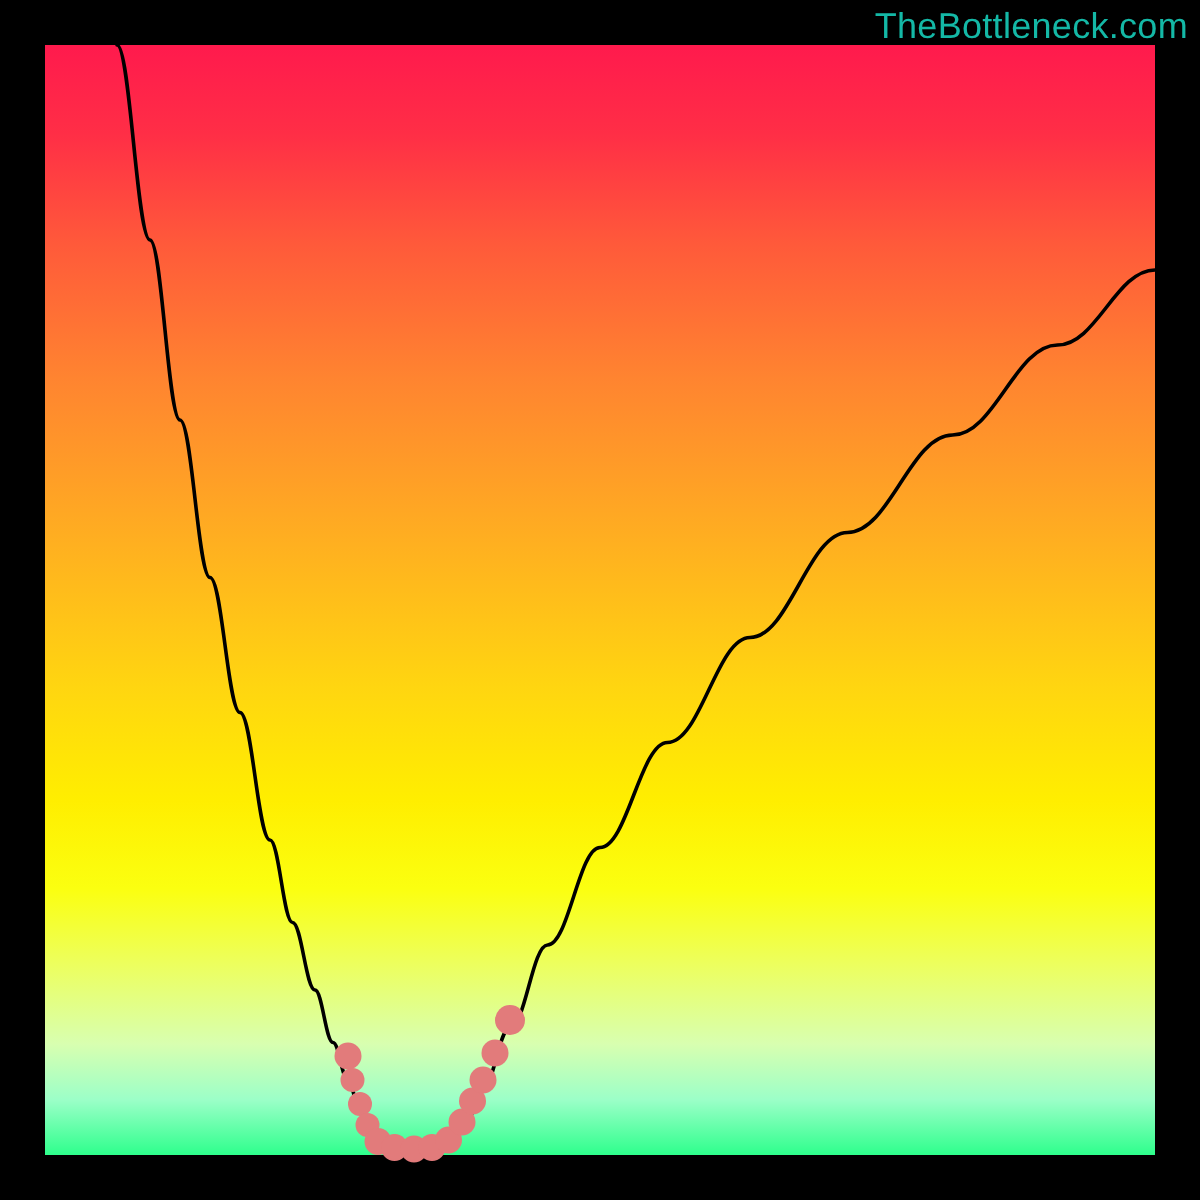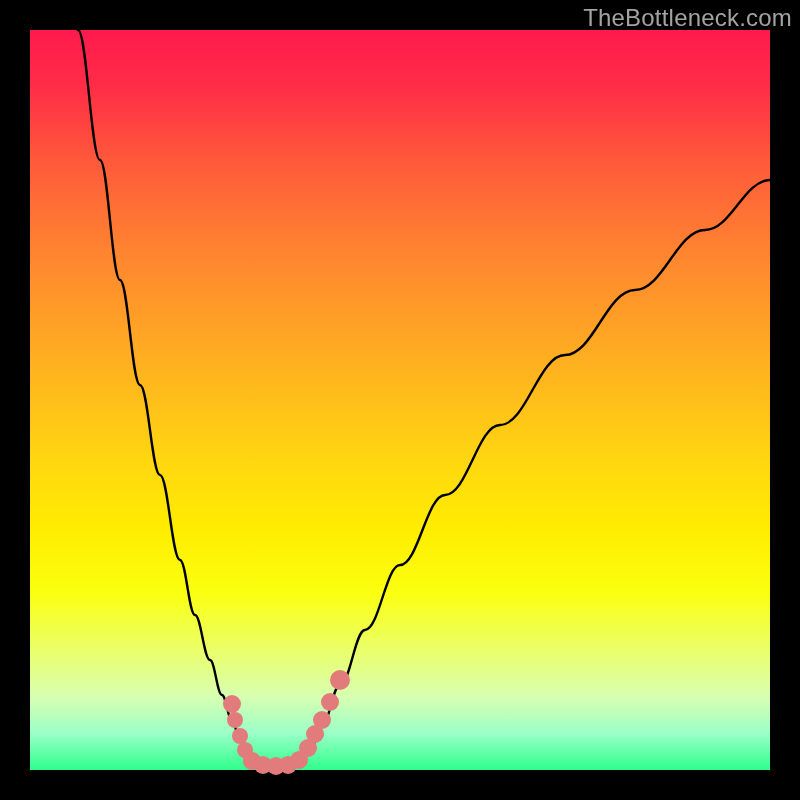--- a/index.html
+++ b/index.html
@@ -36,21 +36,21 @@
       #9cffc8 95%,
       #2eff8c 100%
     );
   }
   .watermark {
     position: absolute;
     top: 4px;
     right: 8px;
     font-family: Arial, Helvetica, sans-serif;
     font-size: 24px;
-    color: #a3a3a3;
+    color: #14b8a6;
     font-weight: 500;
     letter-spacing: 0.2px;
     z-index: 10;
   }
   svg.curve-layer {
     position: absolute;
     left: 0;
     top: 0;
     width: 740px;
     height: 740px;

